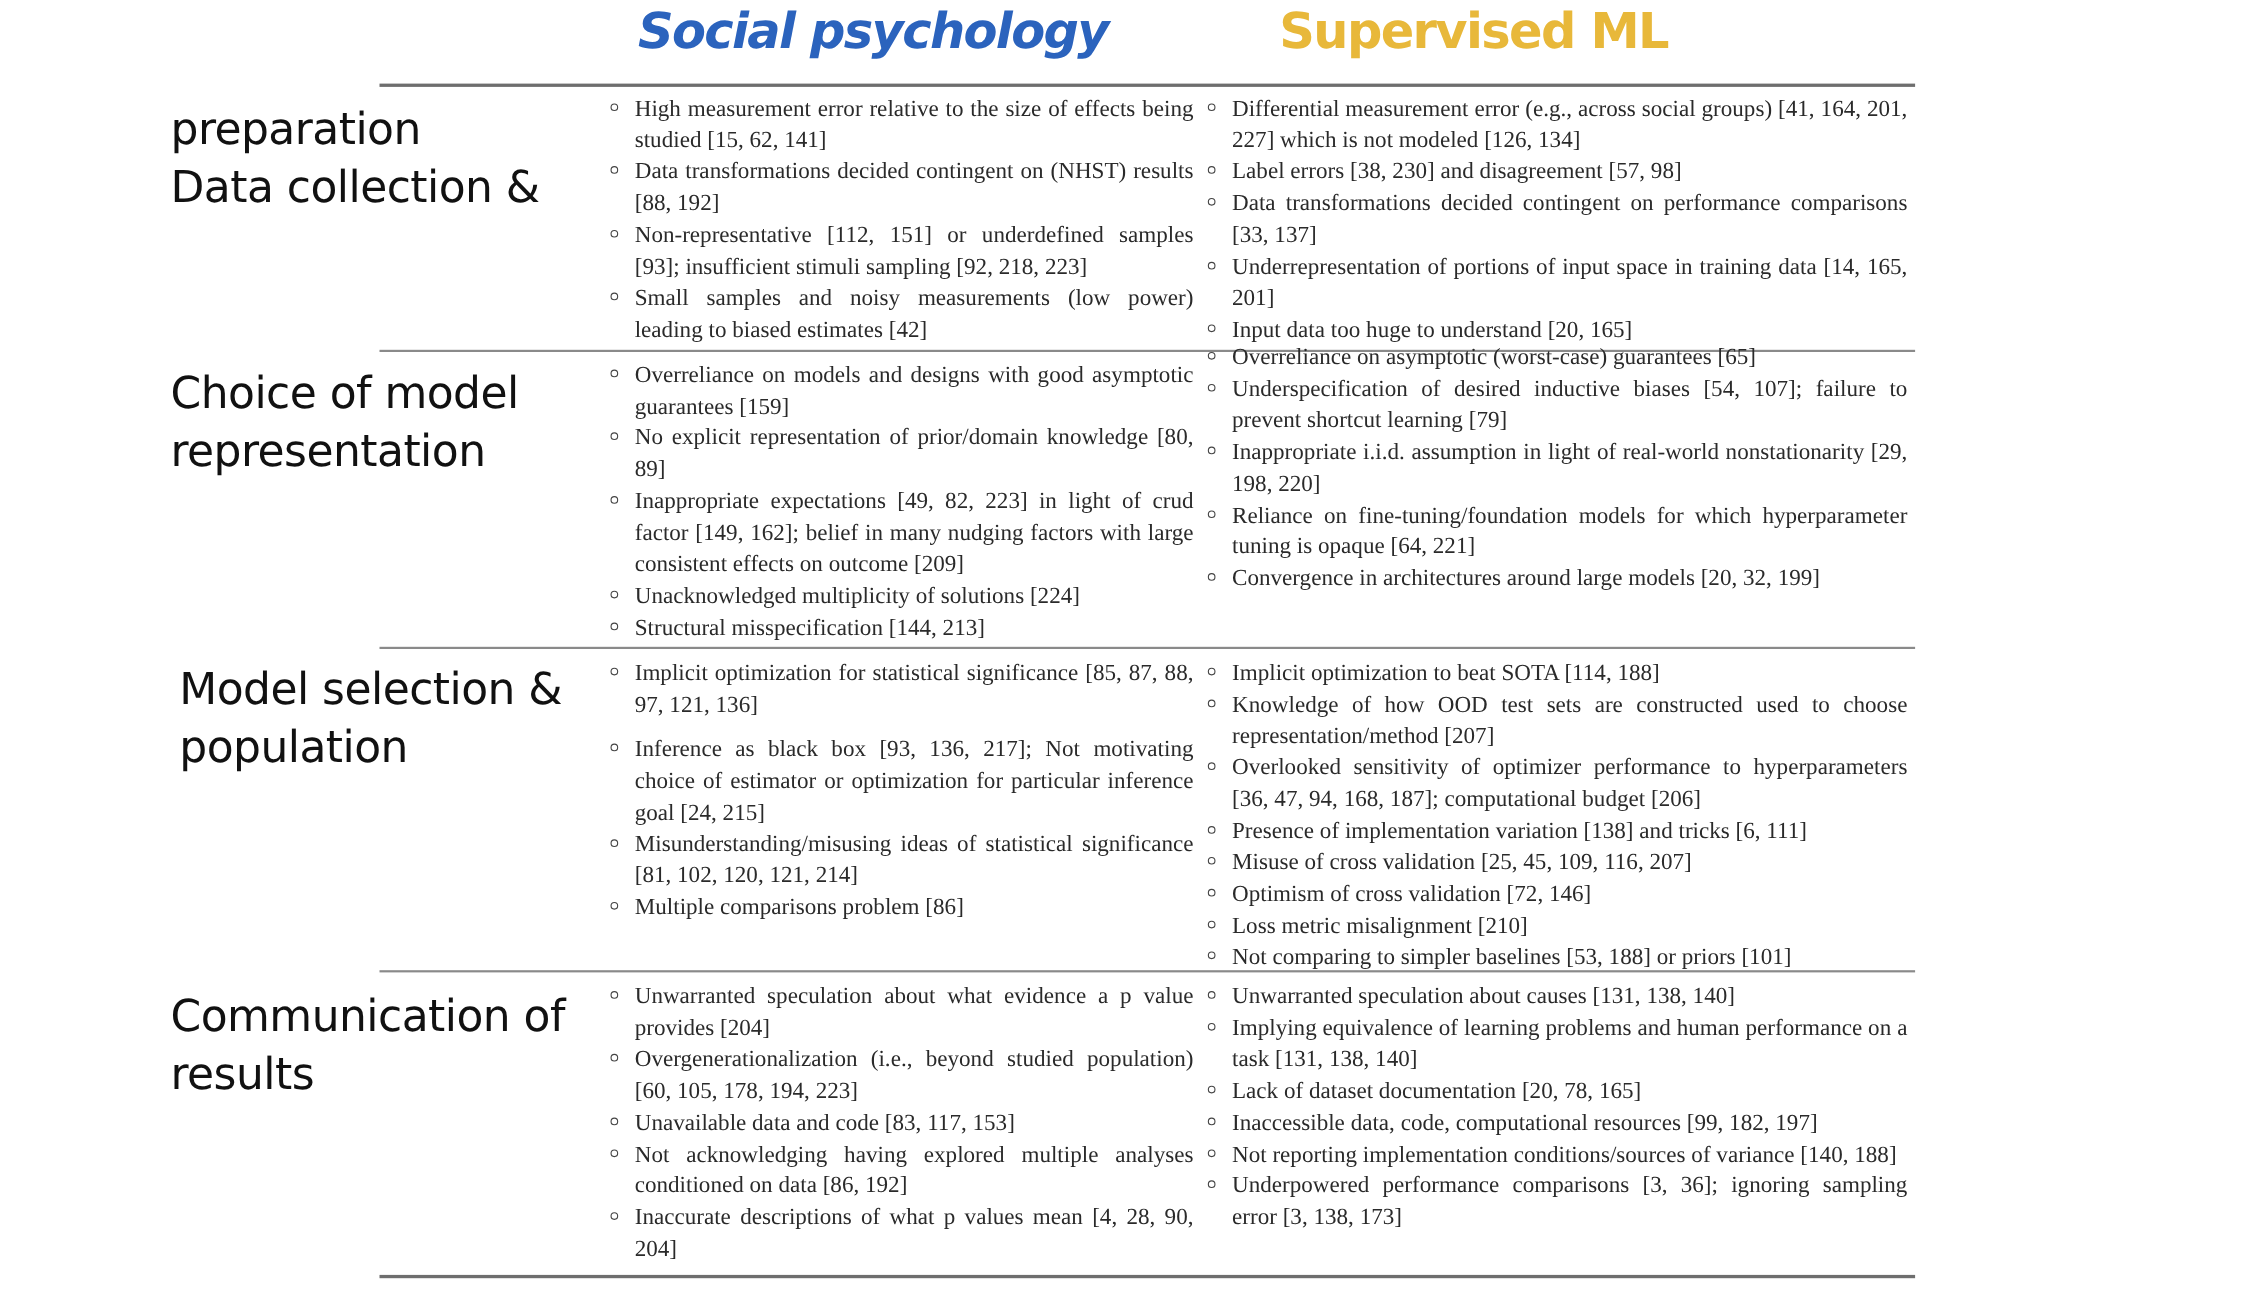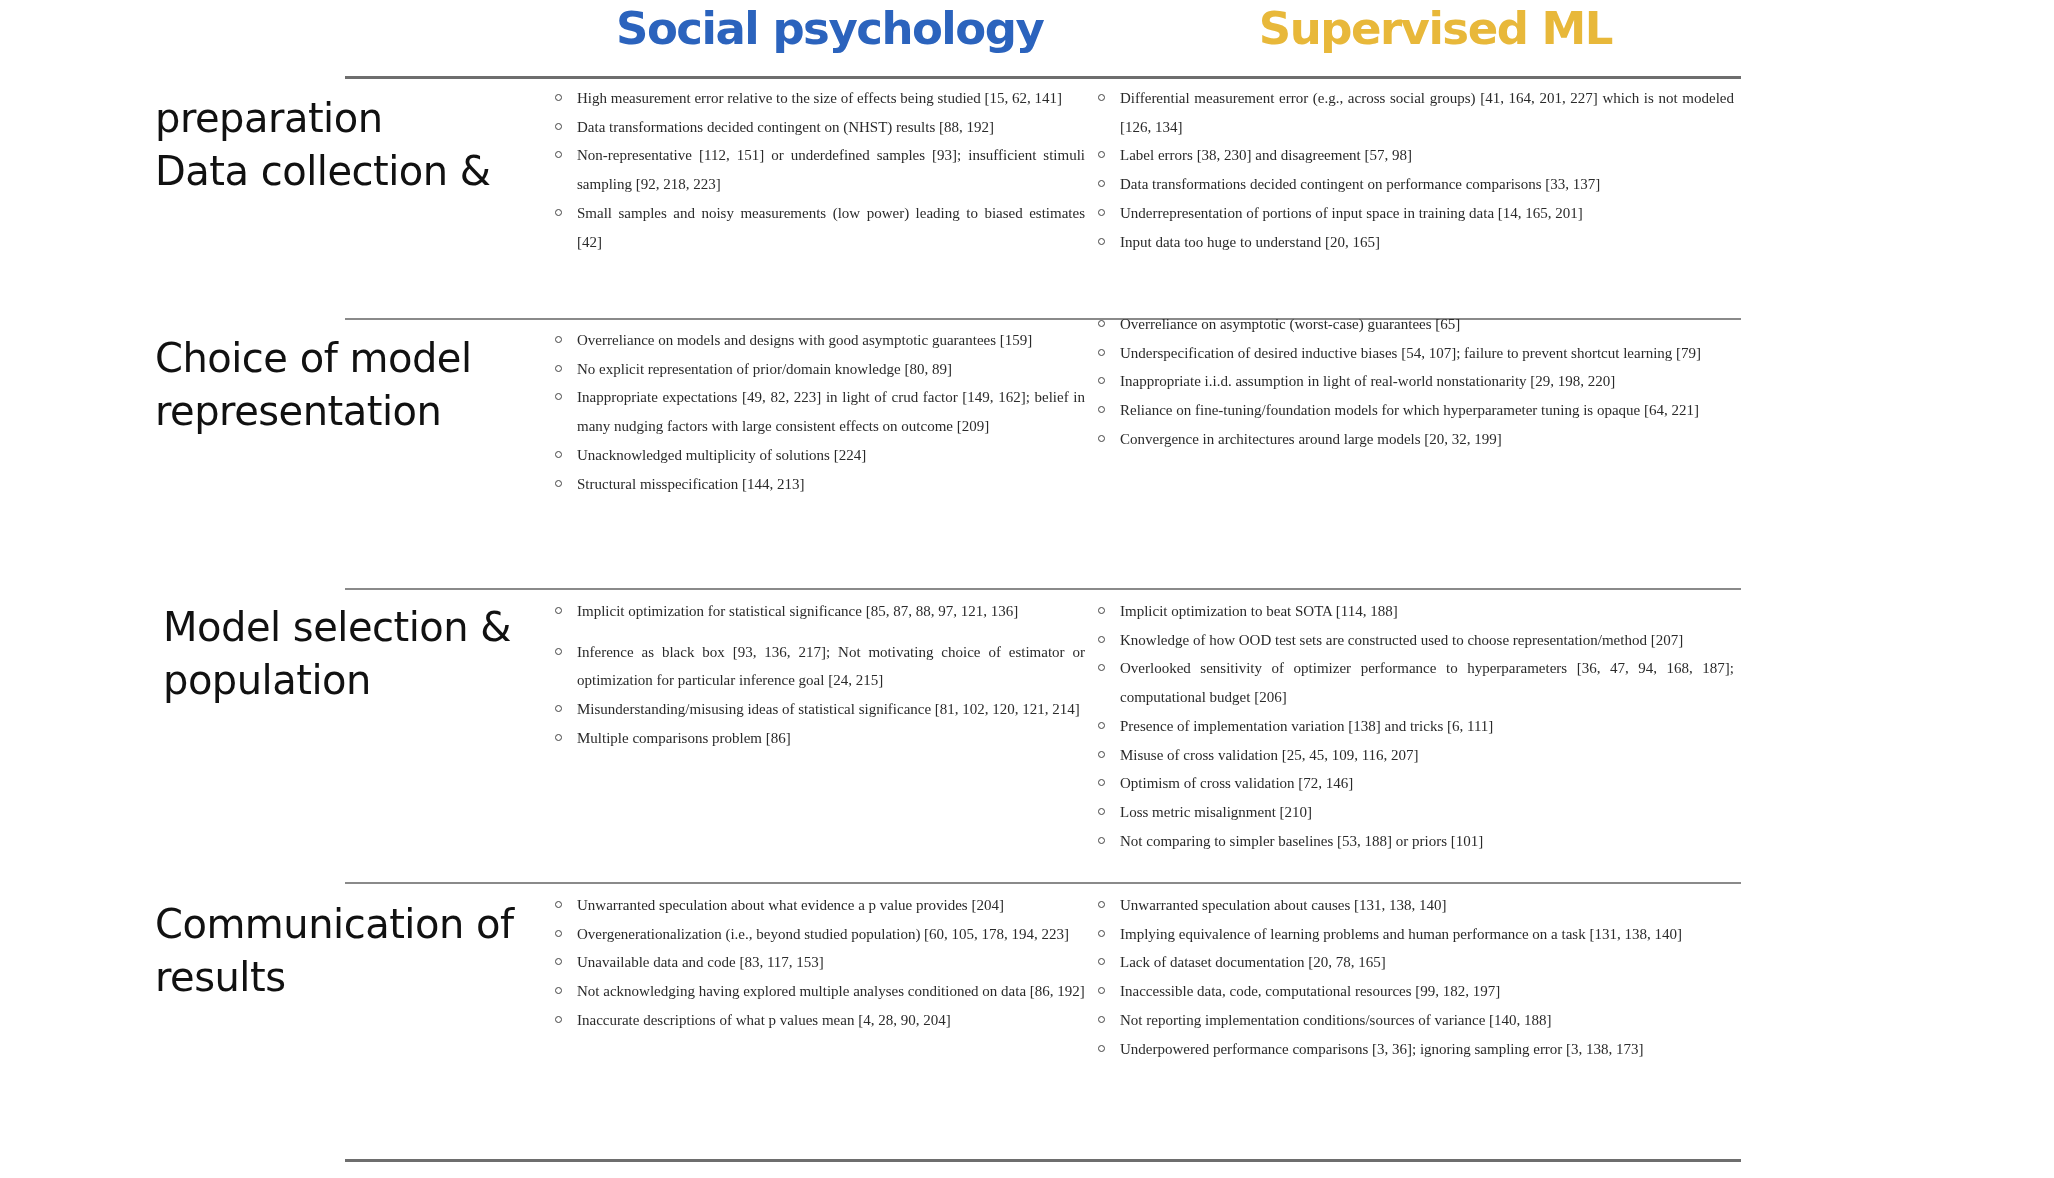--- a/index.html
+++ b/index.html
@@ -4,40 +4,40 @@
 <style>
   html, body { margin: 0; padding: 0; background: #ffffff; }
   body { width: 2054px; height: 1178px; position: relative; overflow: hidden; }
 
   .col-header {
     position: absolute; top: 0; height: 60px;
     font-family: "DejaVu Sans", sans-serif; font-weight: bold;
     font-size: 45px; line-height: 58px; letter-spacing: -1.5px;
     white-space: nowrap;
   }
-  #hdr-social { left: 616px; width: 440px; }
-  #hdr-ml { left: 1232px; width: 380px; text-align: right; }
+  #hdr-social { left: 580px; width: 440px; font-style: italic; }
+  #hdr-ml { left: 1163px; width: 380px; }
 
   .rule {
     position: absolute; left: 345px; width: 1396px;
     background: #6e6e6e;
   }
   .rule.thick { height: 3px; }
   .rule.thin { height: 2px; background: #8a8a8a; }
 
   .stage-label {
     position: absolute; left: 155px;
     font-family: "DejaVu Sans", sans-serif; font-size: 40px;
     line-height: 53px; color: #111111; letter-spacing: -0.5px;
   }
 
   .cell {
     position: absolute; margin: 0; padding: 0; list-style: none;
     font-family: "Liberation Serif", "DejaVu Serif", serif;
-    font-size: 15px; line-height: 28.7px; color: #2a2a2a;
+    font-size: 21px; line-height: 28.7px; color: #2a2a2a;
   }
   .cell.left { left: 555px; width: 530px; }
   .cell.right { left: 1098px; width: 636px; }
   .cell li {
     position: relative; padding-left: 22px; text-align: justify;
     text-align-last: left;
   }
   .cell li.gap-after { margin-bottom: 12px; }
   .bullet {
     position: absolute; left: 0; top: 10px;

